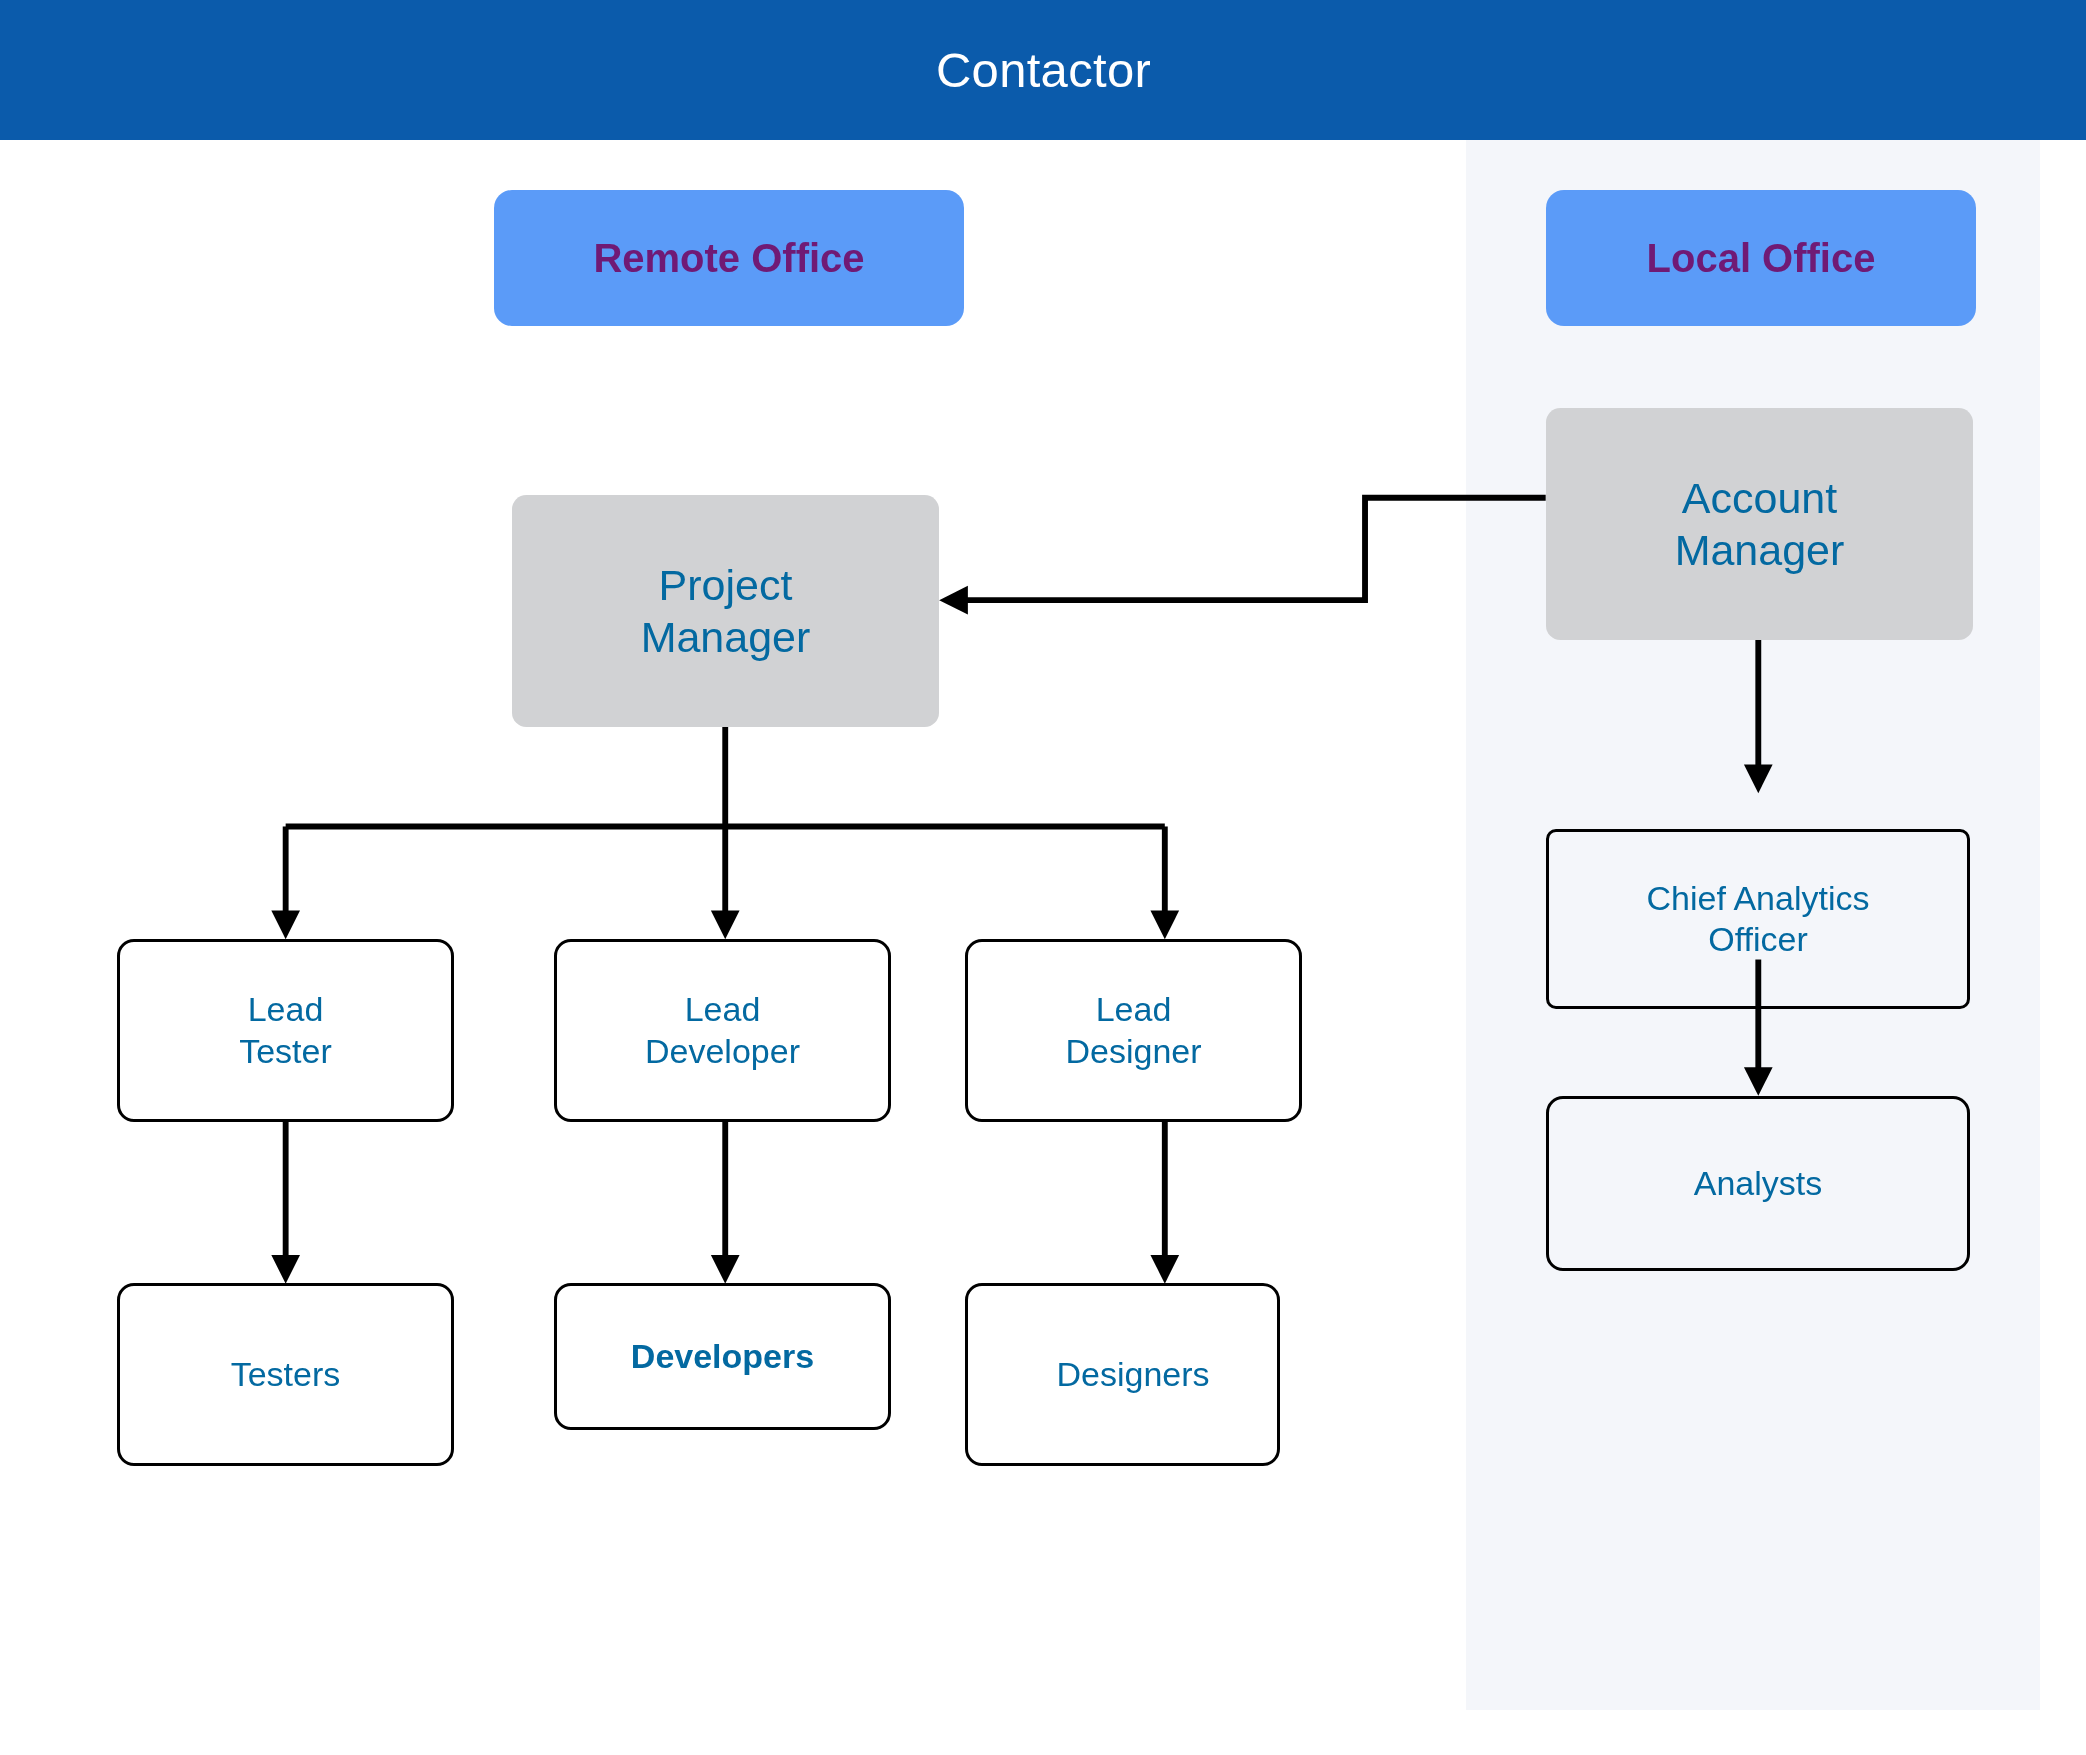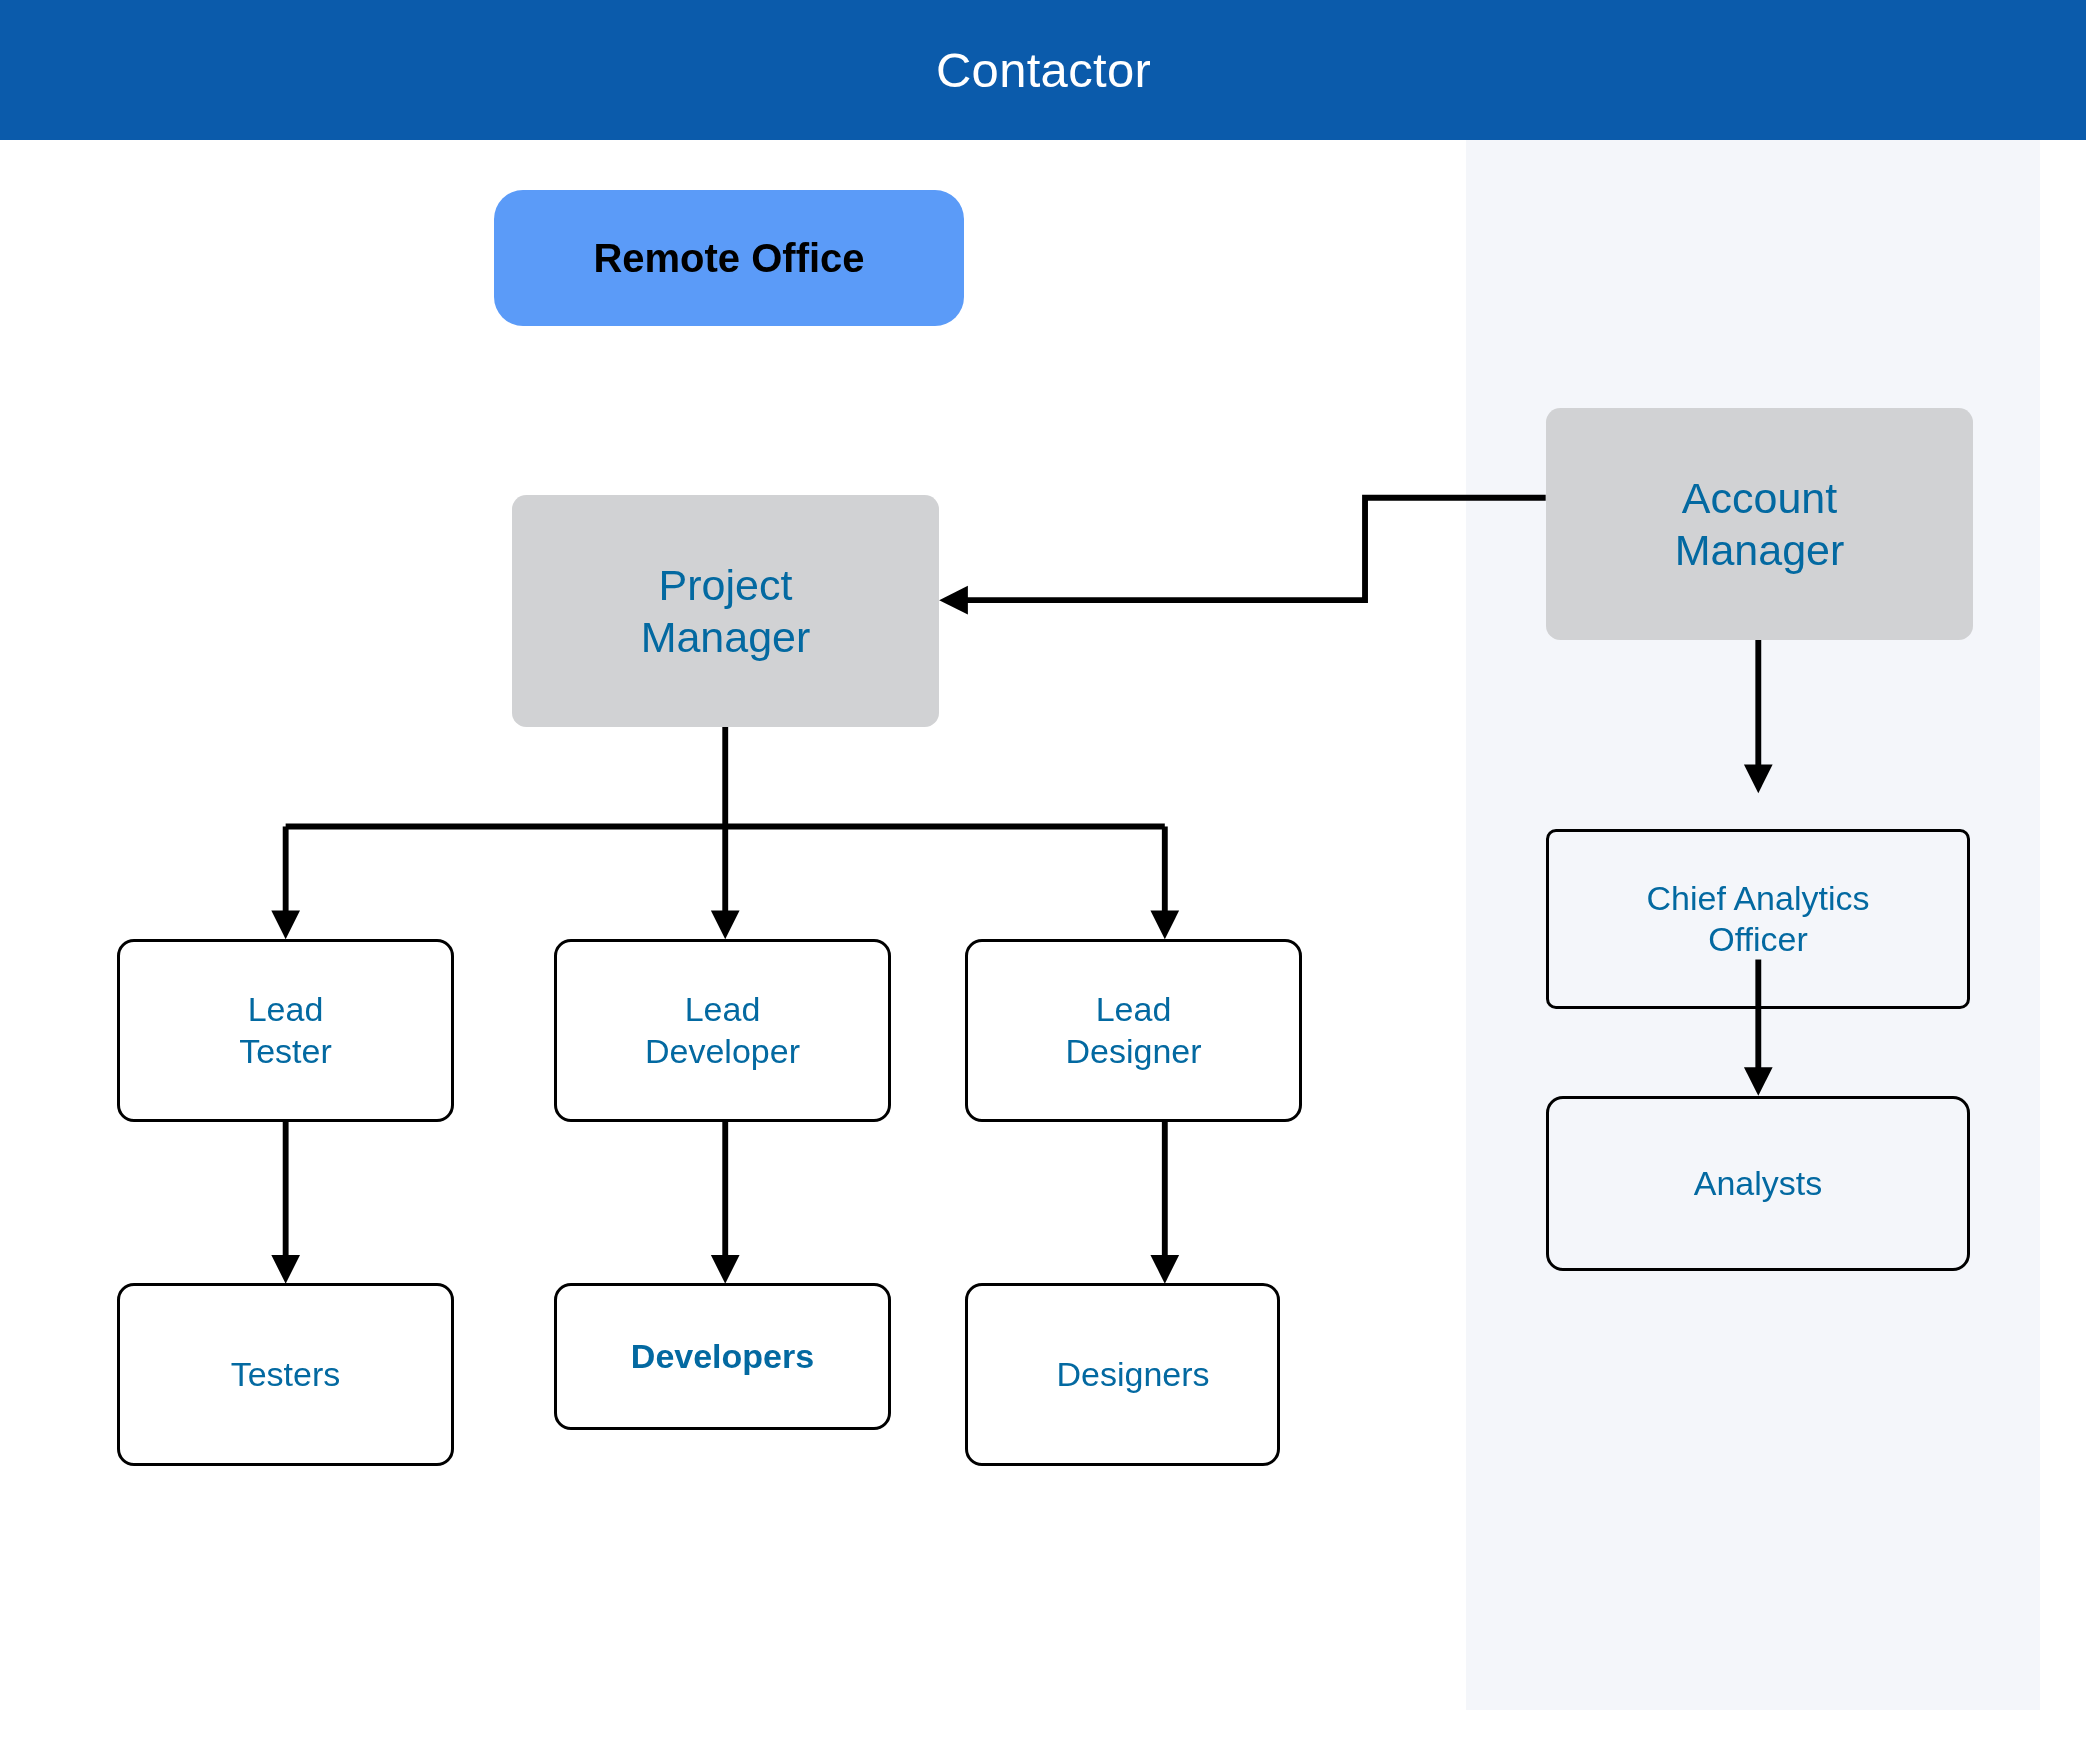--- a/index.html
+++ b/index.html
@@ -48,25 +48,25 @@
     top: 140px;
     width: 574px;
     height: 1570px;
     background: #f4f6fa;
   }
 
   
   .office-badge {
     position: absolute;
     background: #5b9bf8;
-    border-radius: 29px;
+    border-radius: 18px;
     display: flex;
     align-items: center;
     justify-content: center;
-    color: #000000;
+    color: #701a75;
     font-size: 40px;
     font-weight: bold;
     white-space: nowrap;
     line-height: 1;
   }
   #badge-remote-office {
     left: 494px;
     top: 190px;
     width: 470px;
     height: 136px;
@@ -149,20 +149,23 @@
 
   <div id="local-panel-bg"></div>
 
   <div id="header-bar">
     <span id="header-title">Contactor</span>
   </div>
 
   <div class="office-badge" id="badge-remote-office">
     <span>Remote Office</span>
   </div>
+  <div class="office-badge" id="badge-local-office">
+    <span>Local Office</span>
+  </div>
 
   <svg id="connectors" viewBox="0 0 3200 2692" width="2087" height="1756">
 
     <g>
       <path d="M 2370 763 L 2093 763 L 2093 920 L 1460 920"></path>
       <polygon points="1440,920 1484,898 1484,942"></polygon>
     </g>
 
     <g>
       <line x1="2696" y1="981" x2="2696" y2="1196"></line>

